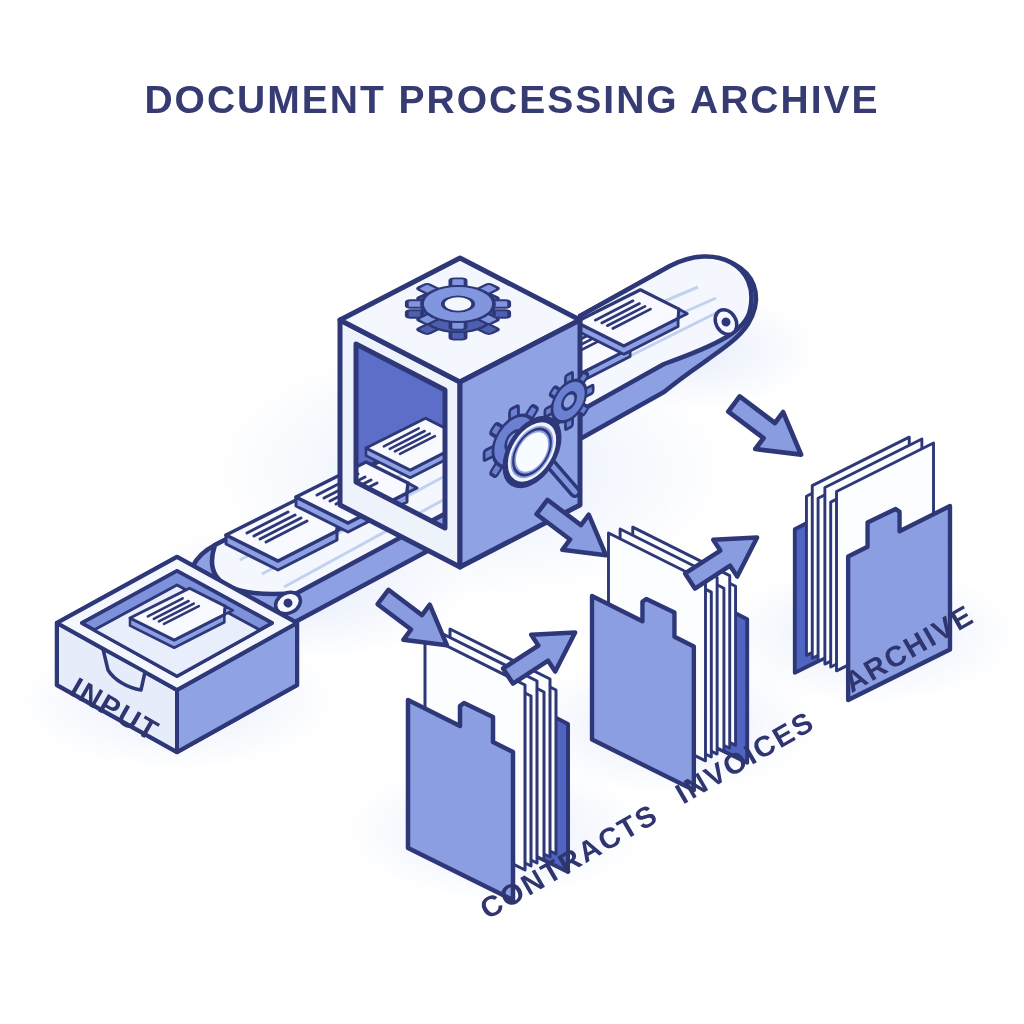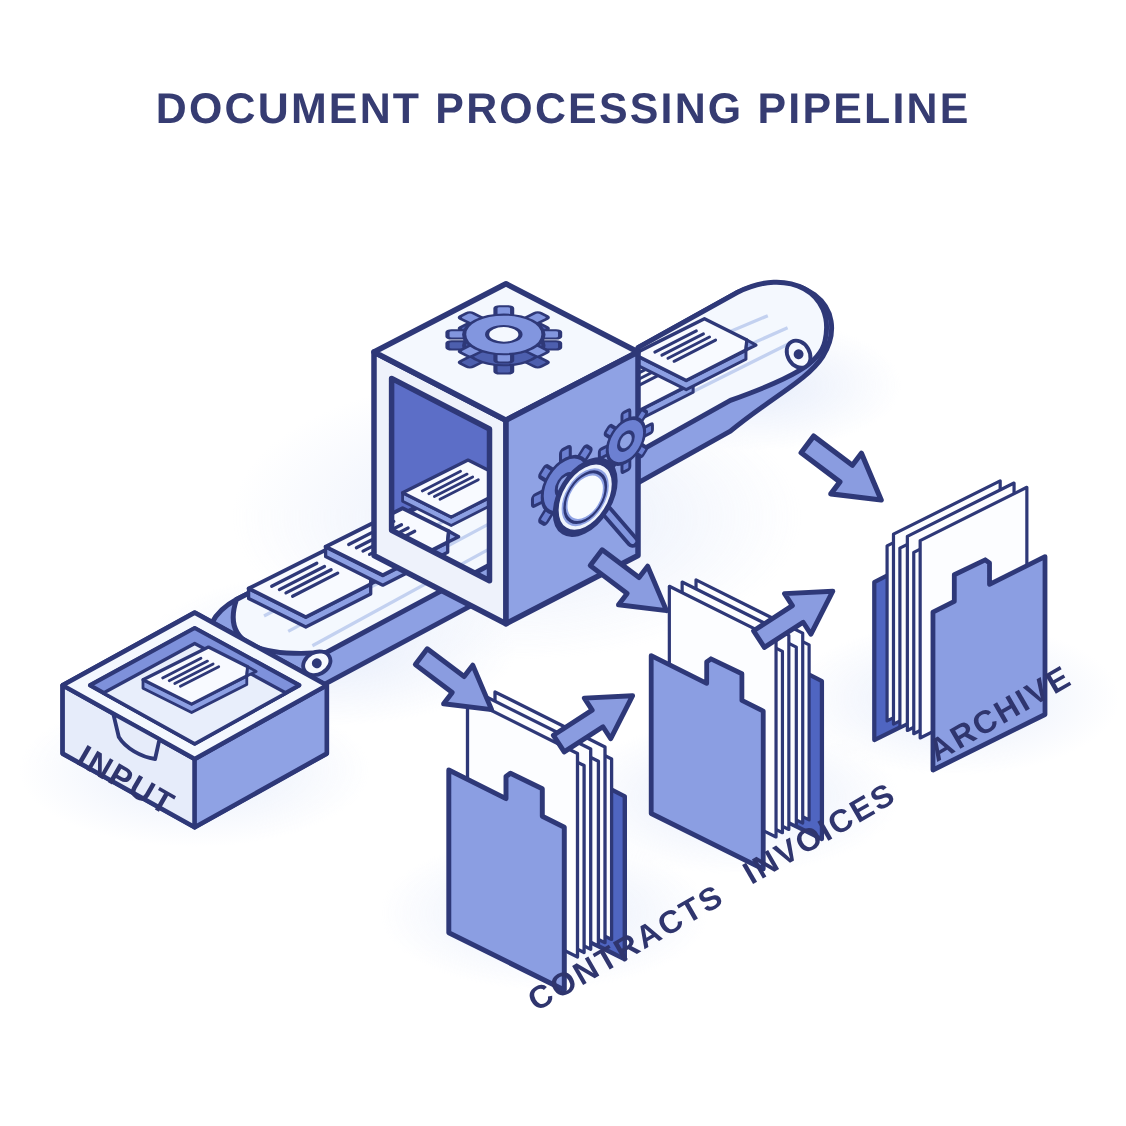--- a/index.html
+++ b/index.html
@@ -16,21 +16,21 @@
     font-family:"Liberation Sans",sans-serif;
     font-weight:700;font-size:29px;letter-spacing:2px;
     fill:#2f356e;
   }
 </style>
 </head>
 <body>
 
 <div class="stage">
 
-  <h1 class="title">DOCUMENT PROCESSING PIPELINE</h1>
+  <h1 class="title">DOCUMENT PROCESSING ARCHIVE</h1>
 
   <svg class="scene" width="1024" height="1024" viewBox="0 0 1024 1024">
 
     <defs>
       <radialGradient id="halo">
         <stop offset="0" stop-color="#c9d7f6" stop-opacity="0.8"></stop>
         <stop offset="1" stop-color="#c9d7f6" stop-opacity="0"></stop>
       </radialGradient>
 
       <g id="docG">

